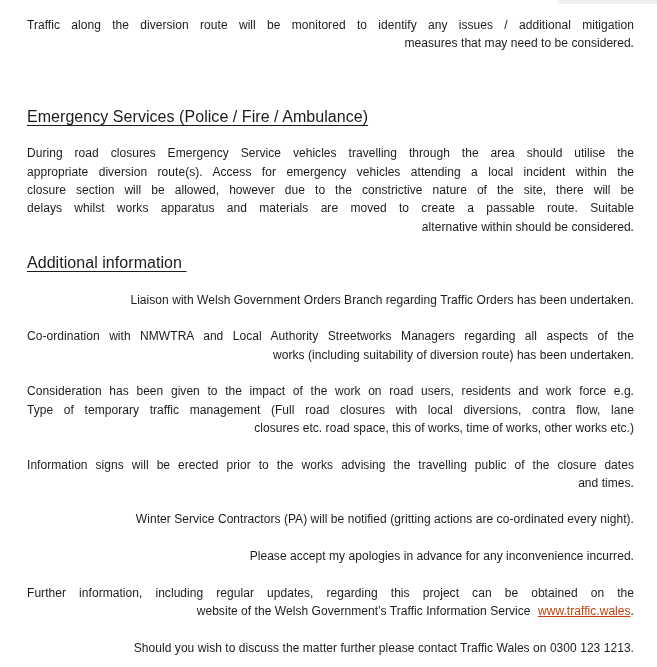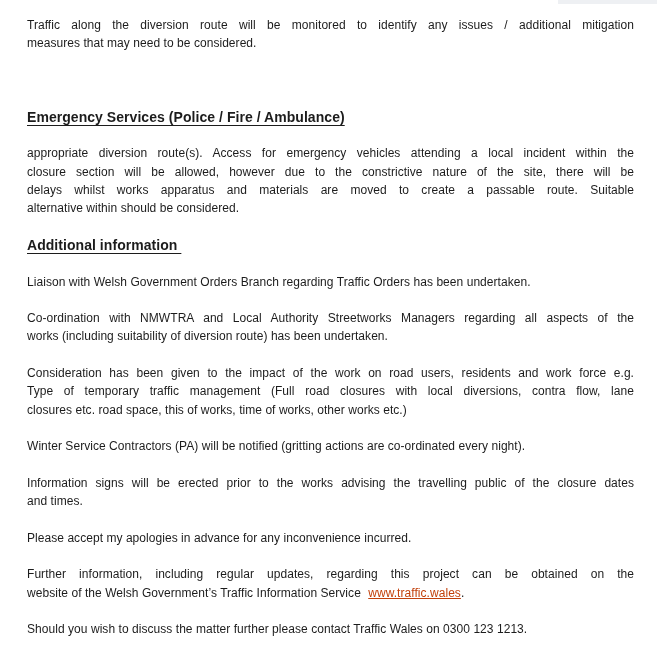--- a/index.html
+++ b/index.html
@@ -26,25 +26,25 @@
     width: 607px;
     font-size: 12px;
     line-height: 18.3px;
     color: #1c1c1c;
     letter-spacing: 0.05px;
   }
   .para { margin: 0 0 18.3px 0; }
   
   .jl { text-align: justify; text-align-last: justify; }
   
-  .ll { text-align: left; }
+  .ll { text-align: right; }
   .spacer { height: 37px; }
   .heading {
-    font-size: 14px;
-    font-weight: 700;
+    font-size: 16px;
+    font-weight: 400;
     margin: 0 0 18.3px 0;
   }
   .u {
     text-decoration: underline;
     text-decoration-thickness: 1.4px;
     text-underline-offset: 2.5px;
     text-decoration-skip-ink: none;
   }
   .link {
     color: #c2410c;
@@ -66,20 +66,21 @@
     <div class="ll">measures that may need to be considered.</div>
   </div>
 
   <div class="spacer"></div>
 
   <div class="heading">
     <span class="u">Emergency Services (Police / Fire / Ambulance)</span>
   </div>
 
   <div class="para">
+    <div class="jl">During road closures Emergency Service vehicles travelling through the area should utilise the</div>
     <div class="jl">appropriate diversion route(s). Access for emergency vehicles attending a local incident within the</div>
     <div class="jl">closure section will be allowed, however due to the constrictive nature of the site, there will be</div>
     <div class="jl">delays whilst works apparatus and materials are moved to create a passable route.  Suitable</div>
     <div class="ll">alternative within should be considered.</div>
   </div>
 
   <div class="heading">
     <span class="u">Additional information&nbsp;</span>
   </div>
 
@@ -92,26 +93,26 @@
     <div class="ll">works (including suitability of diversion route) has been undertaken.</div>
   </div>
 
   <div class="para">
     <div class="jl">Consideration has been given to the impact of the work on road users, residents and work force e.g.</div>
     <div class="jl">Type of temporary traffic management (Full road closures with local diversions, contra flow, lane</div>
     <div class="ll">closures etc. road space, this of works, time of works, other works etc.)</div>
   </div>
 
   <div class="para">
-    <div class="ll">Winter Service Contractors (PA) will be notified (gritting actions are co-ordinated every night).</div>
+    <div class="jl">Information signs will be erected prior to the works advising the travelling public of the closure dates</div>
+    <div class="ll">and times.</div>
   </div>
 
   <div class="para">
-    <div class="jl">Information signs will be erected prior to the works advising the travelling public of the closure dates</div>
-    <div class="ll">and times.</div>
+    <div class="ll">Winter Service Contractors (PA) will be notified (gritting actions are co-ordinated every night).</div>
   </div>
 
   <div class="para">
     <div class="ll">Please accept my apologies in advance for any inconvenience incurred.</div>
   </div>
 
   <div class="para">
     <div class="jl">Further information, including regular updates, regarding this project can be obtained on the</div>
     <div class="ll"><span>website of the Welsh Government’s Traffic Information Service </span><a class="link">www.traffic.wales</a><span>.</span></div>
   </div>

